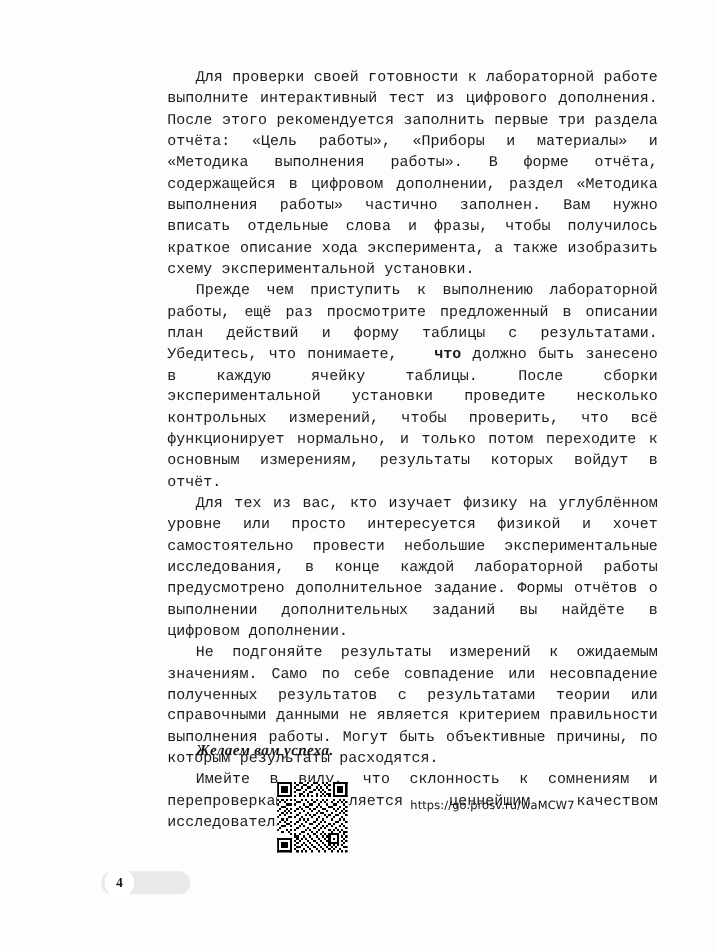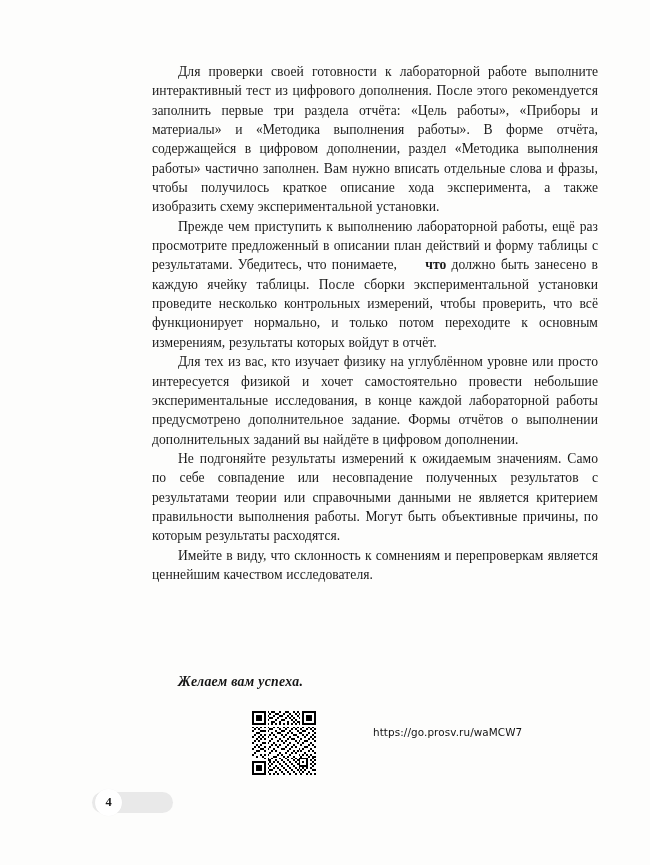--- a/index.html
+++ b/index.html
@@ -21,20 +21,21 @@
     inset: 0;
     background: #fdfdfc;
   }
 
   
   .text-column {
     position: absolute;
     left: 152px;
     top: 62px;
     width: 446px;
+    font-family: Liberation Mono, monospace;
   }
 
   .para {
     margin: 0;
     text-align: justify;
     text-indent: 26px;
     font-size: 13.6px;
     line-height: 19.35px;
     color: #1b1b1b;
     letter-spacing: 0.05px;

